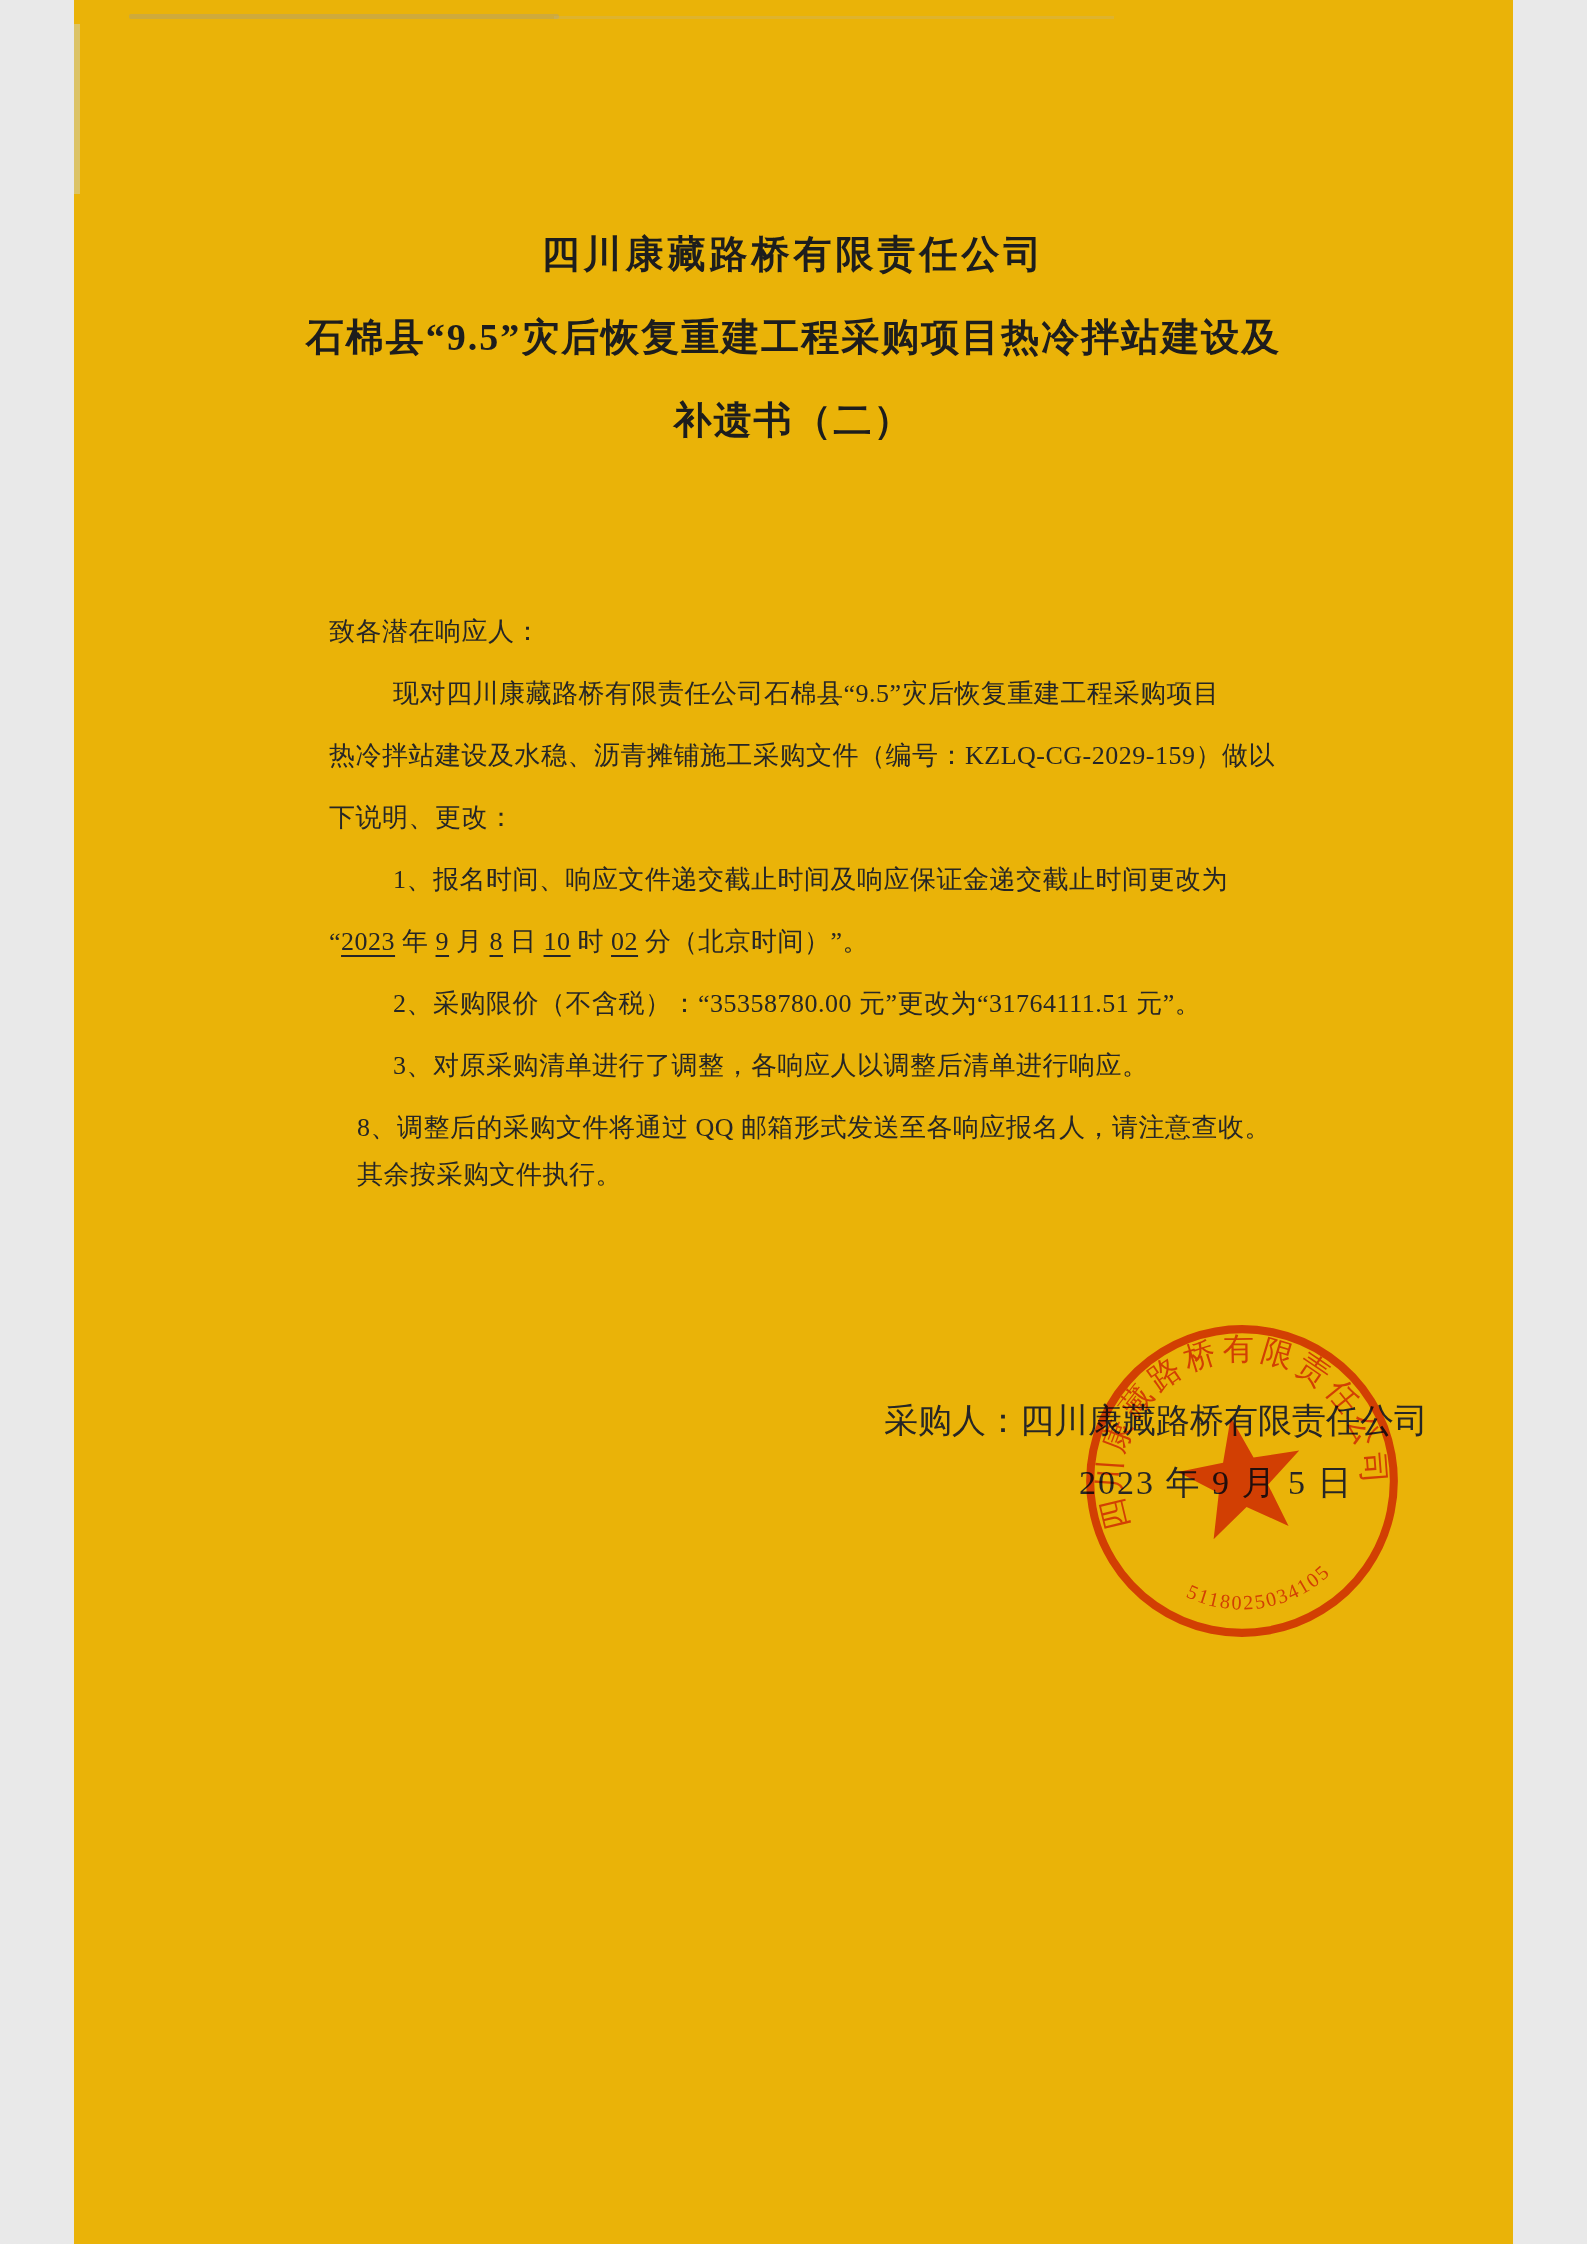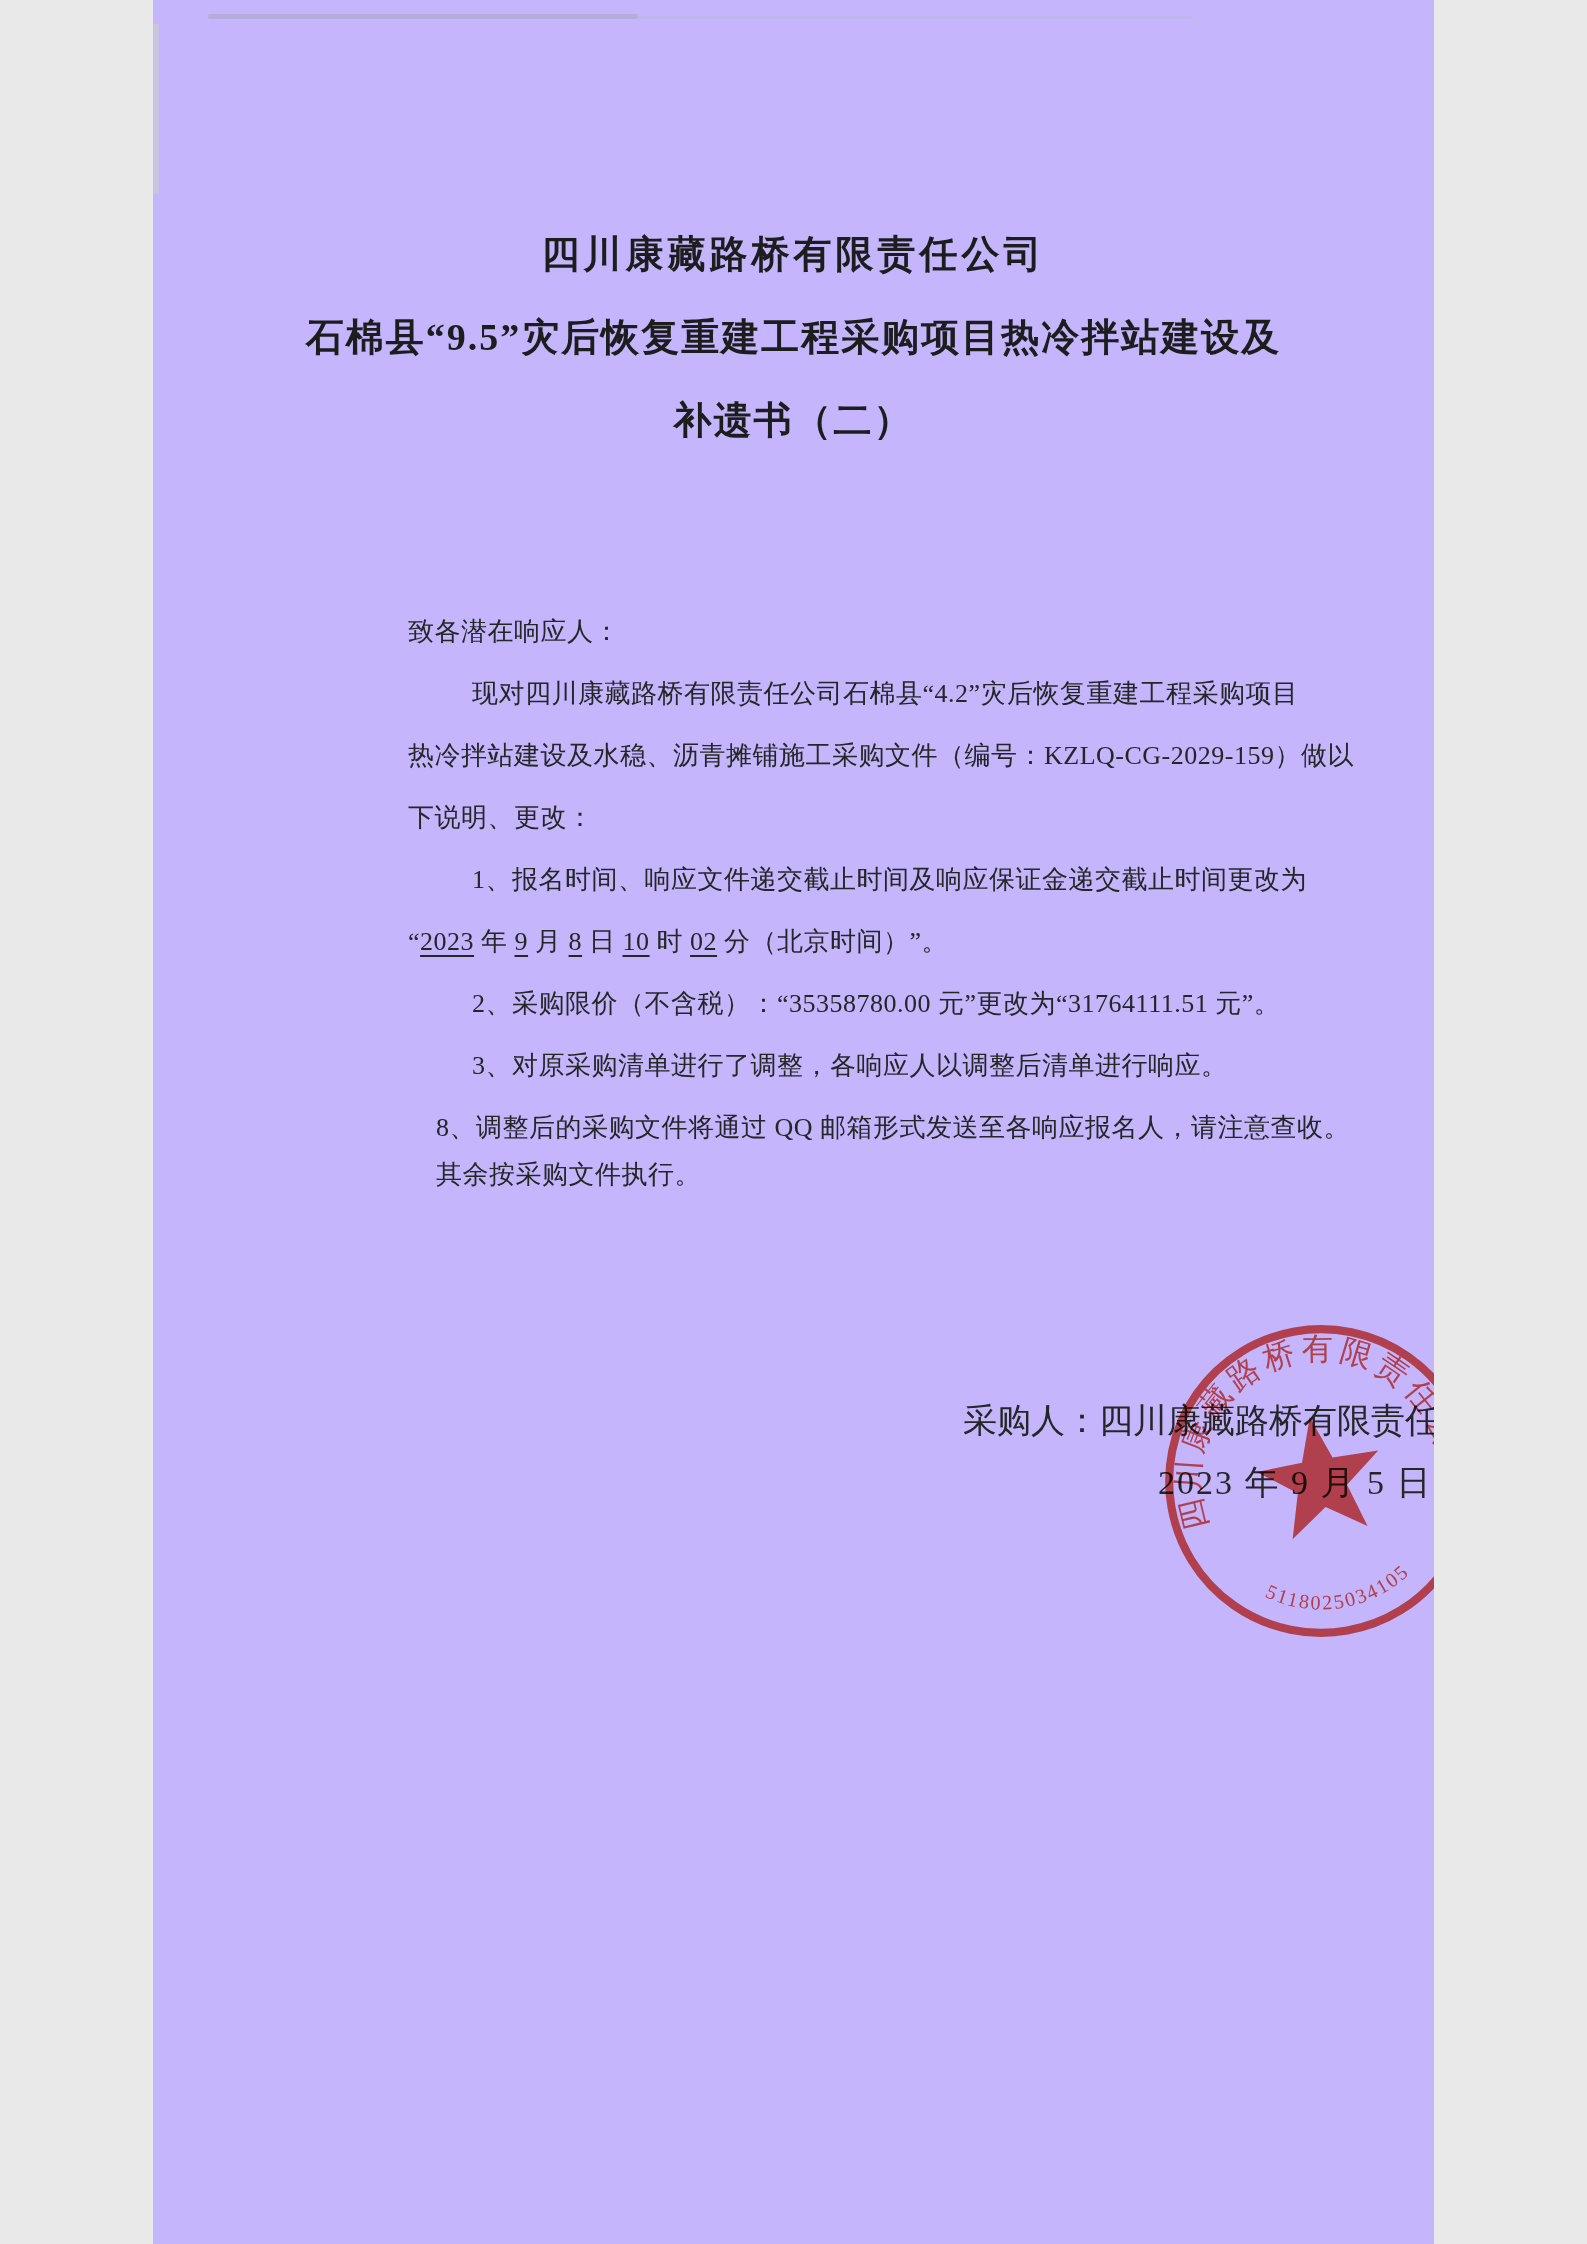--- a/index.html
+++ b/index.html
@@ -1,20 +1,20 @@
 <!DOCTYPE html>
 <html><head>
 <meta charset="utf-8">
 <style>
   html,body { margin:0; padding:0; background:#e9e9e9; }
   .page {
     position:relative;
-    width:1281px; height:2244px;
+    width:1439px; height:2244px;
     margin:0 auto;
-    background:#c4b5fd;
+    background:#eab308;
     overflow:hidden;
     font-family:"Liberation Serif", serif;
     color:#222;
   }
   
   .scan-top {
     position:absolute; left:55px; top:14px; width:430px; height:5px;
     background:#9a9a9a; opacity:.35; border-radius:2px;
   }
   .scan-top2 {
@@ -77,21 +77,21 @@
   <div class="scan-left"></div>
 
   <div class="titles">
     <div class="t-line first">四川康藏路桥有限责任公司</div>
     <div class="t-line">石棉县“9.5”灾后恢复重建工程采购项目热冷拌站建设及</div>
     <div class="t-line">补遗书（二）</div>
   </div>
 
   <div class="body-lines">
       <div class="bline "><span>致各潜在响应人：</span></div>
-      <div class="bline indent"><span>现对四川康藏路桥有限责任公司石棉县“4.2”灾后恢复重建工程采购项目</span></div>
+      <div class="bline indent"><span>现对四川康藏路桥有限责任公司石棉县“9.5”灾后恢复重建工程采购项目</span></div>
       <div class="bline "><span>热冷拌站建设及水稳、沥青摊铺施工采购文件（编号：KZLQ-CG-2029-159）做以</span></div>
       <div class="bline "><span>下说明、更改：</span></div>
       <div class="bline indent"><span>1、报名时间、响应文件递交截止时间及响应保证金递交截止时间更改为</span></div>
       <div class="bline "><span>“</span><span class="u">2023</span><span> 年 </span><span class="u">9</span><span> 月 </span><span class="u">8</span><span> 日 </span><span class="u">10</span><span> 时 </span><span class="u">02</span><span> 分（北京时间）”。</span></div>
       <div class="bline indent"><span>2、采购限价（不含税）：“35358780.00 元”更改为“31764111.51 元”。</span></div>
       <div class="bline indent"><span>3、对原采购清单进行了调整，各响应人以调整后清单进行响应。</span></div>
       <div class="bline indent-sm"><span>8、调整后的采购文件将通过 QQ 邮箱形式发送至各响应报名人，请注意查收。</span></div>
       <div class="bline indent-sm tight"><span>其余按采购文件执行。</span></div>
     </div>
 

